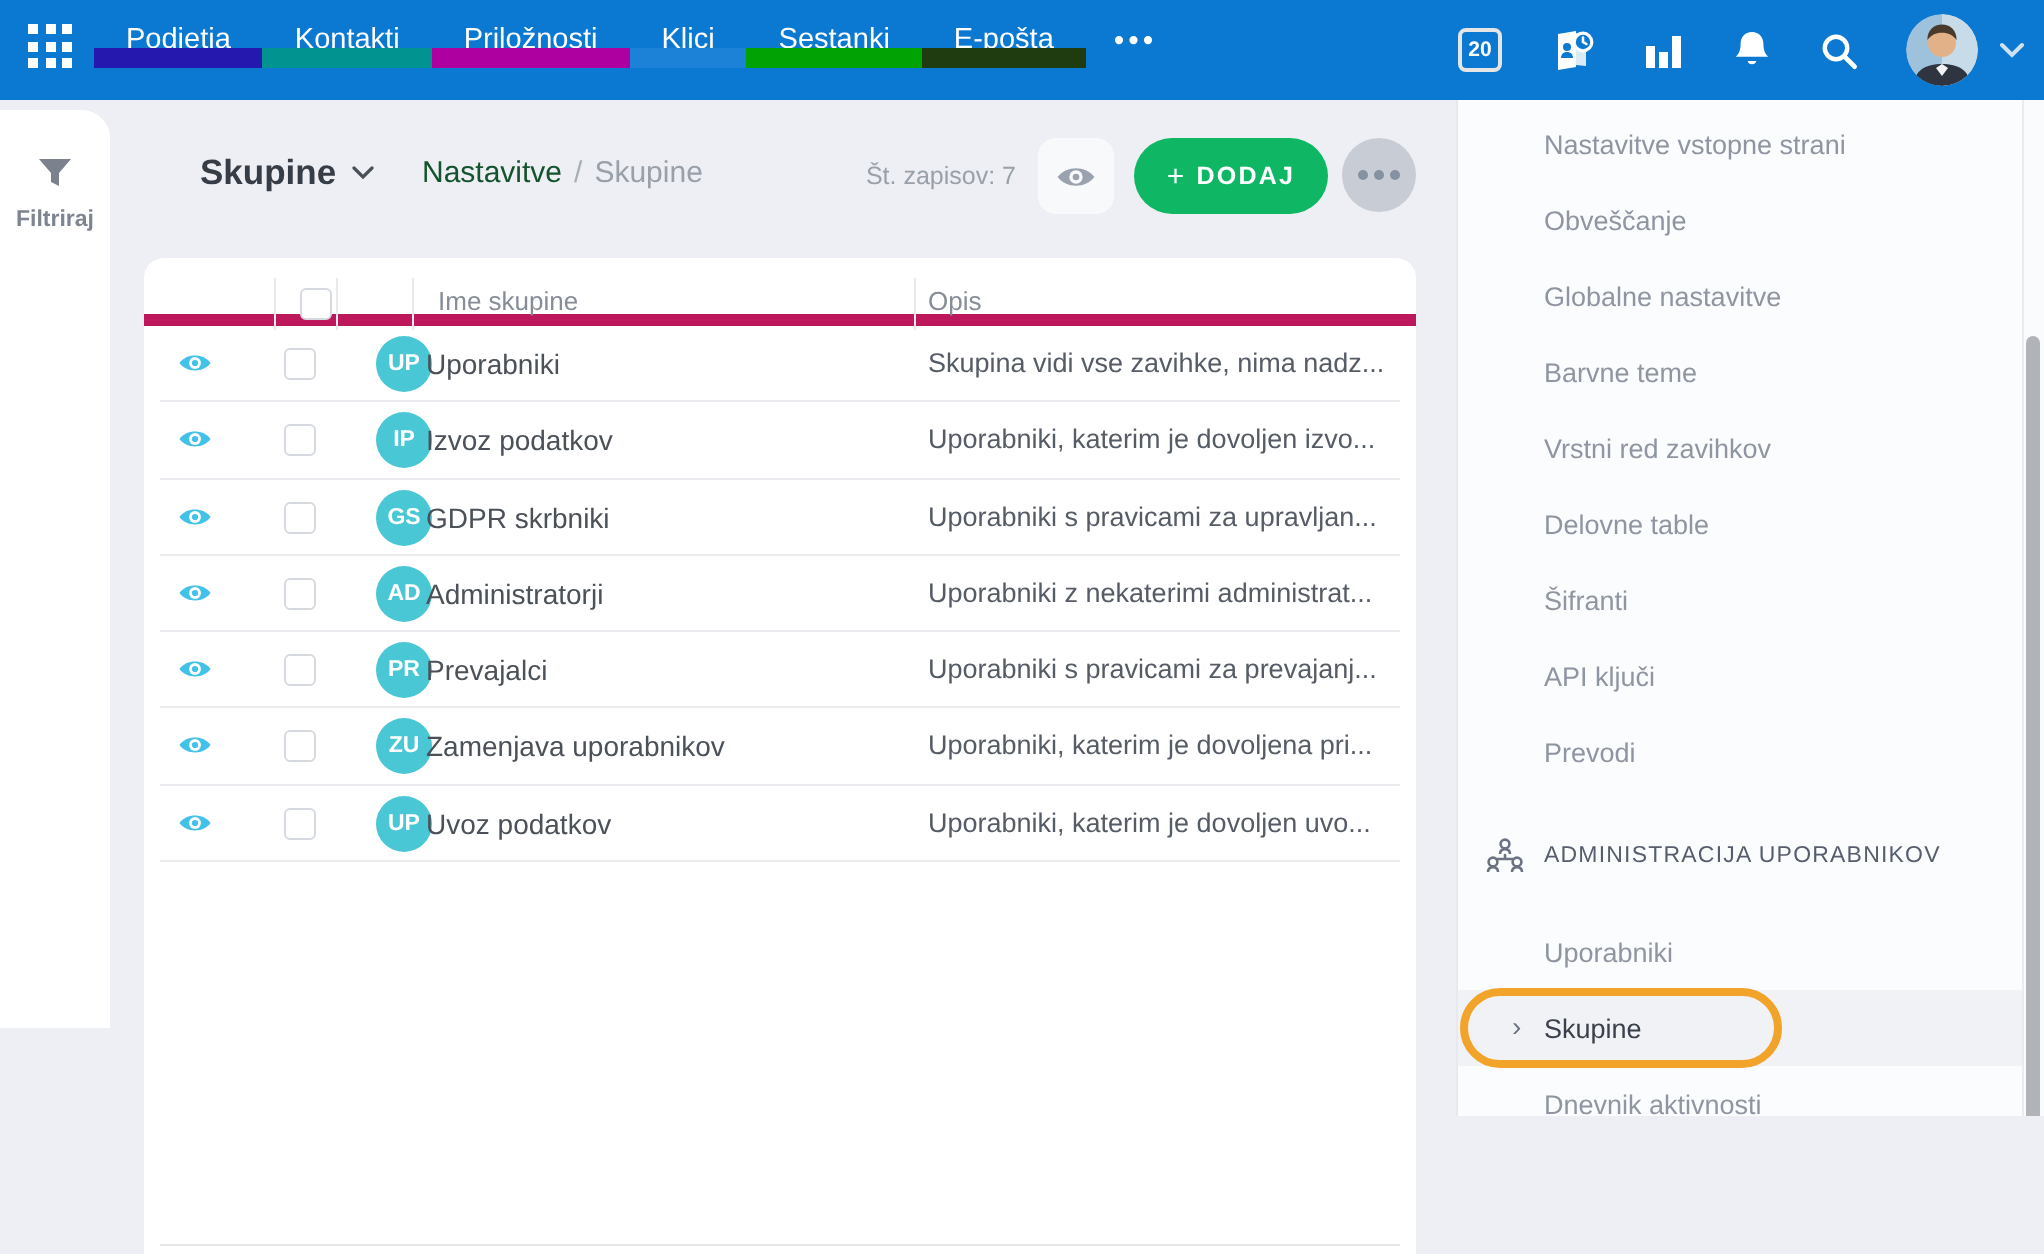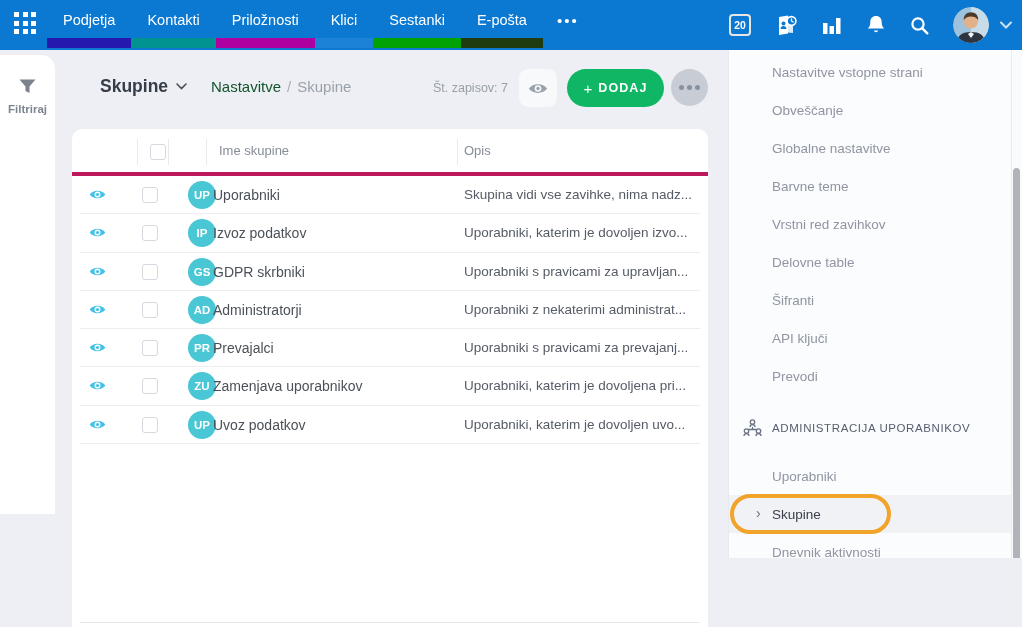--- a/index.html
+++ b/index.html
@@ -6,21 +6,21 @@
   html,body { width:1022px; height:627px; }
   body { font-family:"Liberation Sans", sans-serif; }
   #app { position:relative; width:1022px; height:627px; background:#edeff4; overflow:hidden; }
 
   
   .nav { position:absolute; left:0; top:0; width:1022px; height:50px; background:#0b79d2; }
   .app-grid { position:absolute; left:14px; top:12px; width:26px; height:26px; cursor:pointer;
               display:grid; grid-template-columns:repeat(3,5px); grid-template-rows:repeat(3,5px); gap:3.5px; }
   .app-grid span { background:#fff; width:5px; height:5px; }
   .nav-tabs { position:absolute; left:47px; top:0; height:50px; display:flex; }
-  .nav-tab { position:relative; height:48px; padding:0 16px; color:#fff; font-size:14.5px;
+  .nav-tab { position:relative; height:34px; padding:0 16px; color:#fff; font-size:14.5px;
              line-height:41px; cursor:pointer; white-space:nowrap; }
   .nav-tab .bar { position:absolute; left:0; right:0; bottom:0; height:10px; }
   .nav-more { color:#fff; font-size:15px; letter-spacing:2px; line-height:41px; margin-left:14px; cursor:pointer; }
   .nav-right { position:absolute; right:10px; top:0; height:50px; display:flex; align-items:center; gap:23px; }
   .nav-ic { cursor:pointer; display:flex; align-items:center; justify-content:center; }
   .cal { width:22px; height:22px; border:2px solid #e5e5e5; border-radius:4px; color:#fff;
          font-size:10.5px; font-weight:bold; display:flex; align-items:center; justify-content:center; }
   .avatar-photo { width:36px; height:36px; border-radius:50%; overflow:hidden; }
   .nav-chevron { margin-left:-12px; }
 
@@ -43,21 +43,21 @@
              letter-spacing:1.1px; cursor:pointer; display:flex; align-items:center; justify-content:center; gap:5px; }
   .add-btn .plus { font-size:15px; font-weight:normal; }
   .more-btn { position:absolute; left:671px; top:69px; width:37px; height:37px; border-radius:50%;
               background:#c8cdd5; border:none; cursor:pointer; display:flex; align-items:center;
               justify-content:center; gap:3px; }
   .more-btn i { width:5px; height:5px; border-radius:50%; background:#8691a1; }
 
   
   .panel { position:absolute; left:72px; top:129px; width:636px; height:498px; background:#fff;
            border-radius:10px 10px 0 0; }
-  .thead { position:relative; height:47px; border-bottom:4px solid #be185d;text-decoration:underline; }
+  .thead { position:relative; height:34px; border-bottom:6px solid #be185d;text-decoration:underline; }
   .thead .vline { position:absolute; top:10px; width:1px; height:26px; background:#e8eaed; }
   .th { position:absolute; top:14px; font-size:13px; color:#868d98; }
   .cbox { width:16px; height:16px; border:1.5px solid #d6dae0; border-radius:3px; background:#fff; cursor:pointer; }
   .thead .cbox { position:absolute; left:78px; top:15px; }
   .trow { position:relative; height:38.3px; cursor:pointer; }
   .trow::after { content:""; position:absolute; left:8px; right:8px; bottom:0; height:1px; background:#ecedf0; }
   .trow .roweye { position:absolute; left:17px; top:12px; }
   .trow .cbox { position:absolute; left:70px; top:11px; }
   .tr-avatar { position:absolute; left:116px; top:5px; width:28px; height:28px; border-radius:50%;
                background:#4ac7d5; color:#fff; font-size:11.5px; font-weight:bold;

